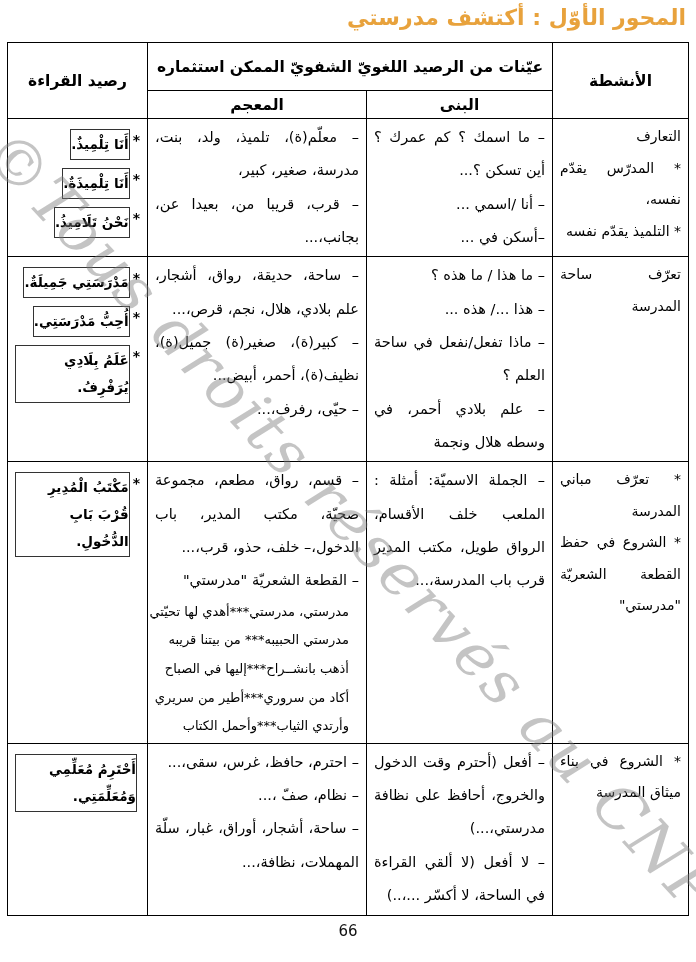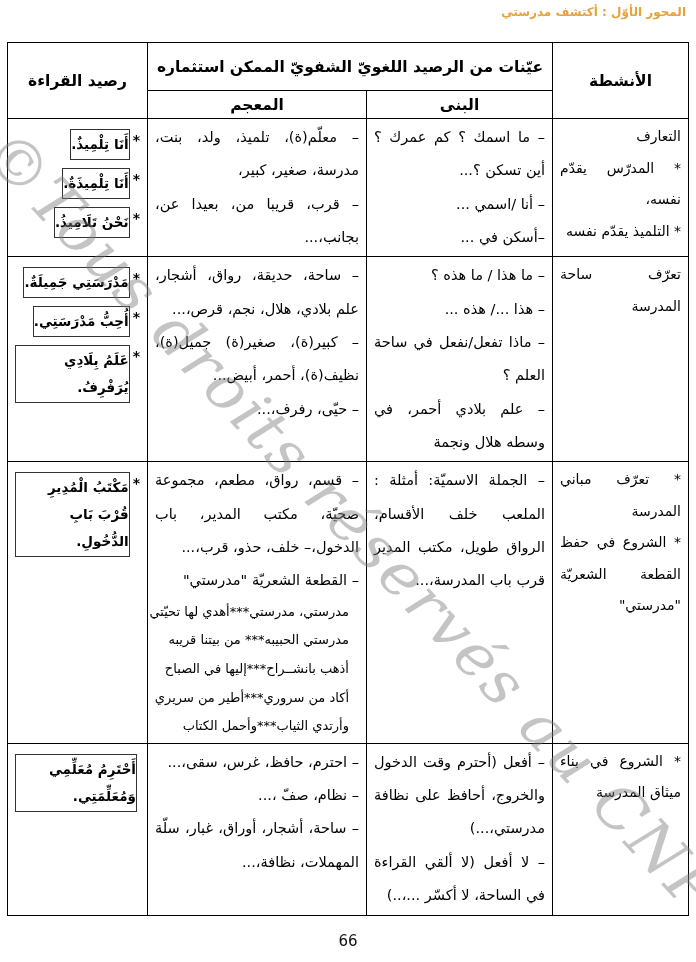--- a/index.html
+++ b/index.html
@@ -7,21 +7,21 @@
     width: 696px; height: 962px;
     background: #ffffff;
     overflow: hidden;
     font-family: "DejaVu Sans", sans-serif;
     direction: rtl;
   }
   .page { position: relative; width: 696px; height: 962px; }
 
   .doc-title {
     position: absolute; top: 5px; right: 10px;
-    font-size: 12px; font-weight: bold;
+    font-size: 22px; font-weight: bold;
     color: #E8A23C;
     letter-spacing: 0.2px;
   }
 
   table.main {
     position: absolute; top: 42px; right: 7px;
     width: 681px;
     border-collapse: collapse;
     table-layout: fixed;
   }
@@ -72,21 +72,21 @@
     font-style: italic;
     font-size: 62px;
     letter-spacing: 3px;
     color: rgba(125,125,125,0.45);
     white-space: nowrap;
     pointer-events: none;
     z-index: 10;
   }
 
   .page-number {
-    position: absolute; bottom: 12px; left: 0;
+    position: absolute; bottom: 22px; left: 0;
     width: 100%; text-align: center;
     direction: ltr;
     font-size: 15px; color: #111;
   }
 </style>
 </head>
 <body>
 
 <div class="page">
 

